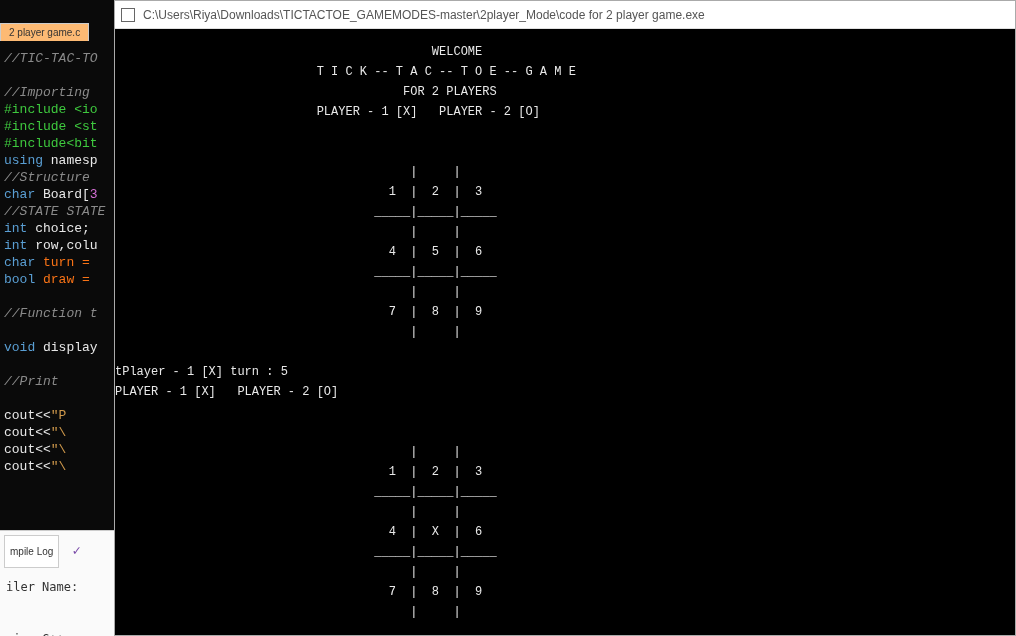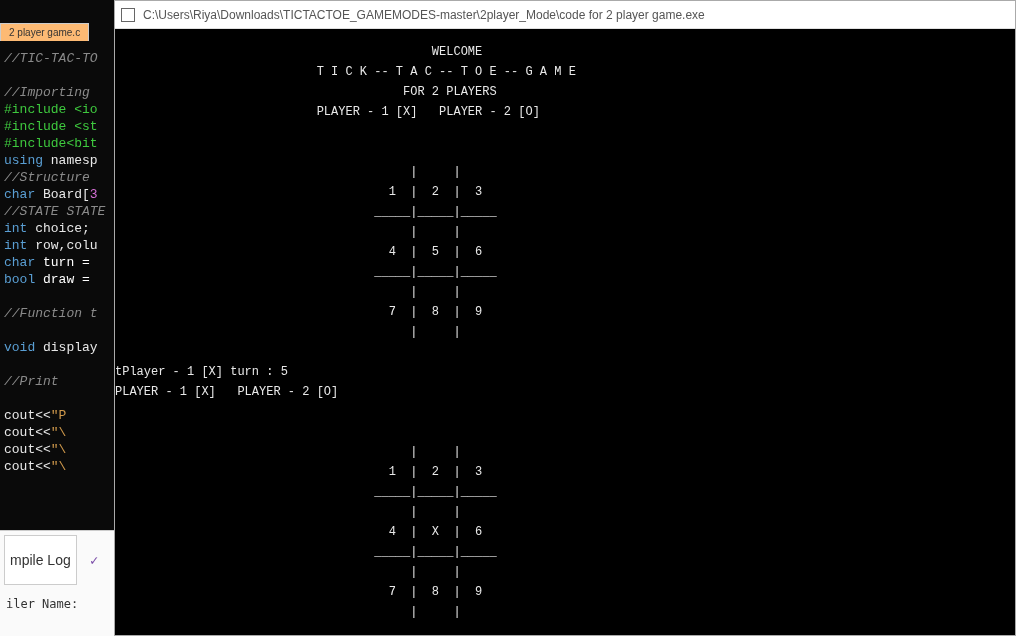--- a/index.html
+++ b/index.html
@@ -43,43 +43,43 @@
       overflow: hidden;
       font-size: 13px;
       line-height: 17px;
     }
     .code-line { white-space: nowrap; }
     .italic-cmt { color: #8a8a8a; font-style: italic; }
     .green { color: #3ec93e; }
     .white { color: #e8e8e8; }
     .blue { color: #5a9fd4; }
     .orange { color: #d19a4c; }
-    .cyan { color: #ffffff; }
+    .cyan { color: #f97316; }
     .pink { color: #d670d6; }
     
     .compile-panel {
       position: absolute;
       left: 0;
       top: 530px;
       width: 115px;
       height: 106px;
       background: #fafafa;
       border-top: 1px solid #ccc;
       font-family: 'Consolas', monospace;
       font-size: 12px;
       color: #333;
       padding: 4px;
     }
     .compile-tab {
       display: inline-block;
-      padding: 16px 5px;
+      padding: 10px 5px;
       background: #fff;
       border: 1px solid #ccc;
       font-family: Tahoma, sans-serif;
-      font-size: 14px;
+      font-size: 10px;
     }
     .check-icon {
       display: inline-block;
       color: #7a4ca8;
       margin-left: 6px;
       font-size: 14px;
     }
     .compile-text {
       margin-top: 12px;
       padding-left: 2px;

